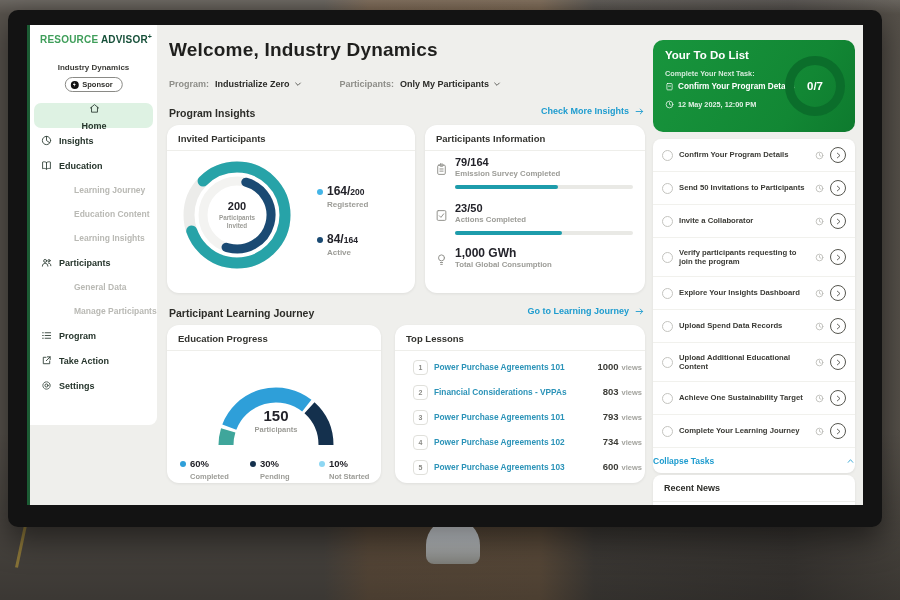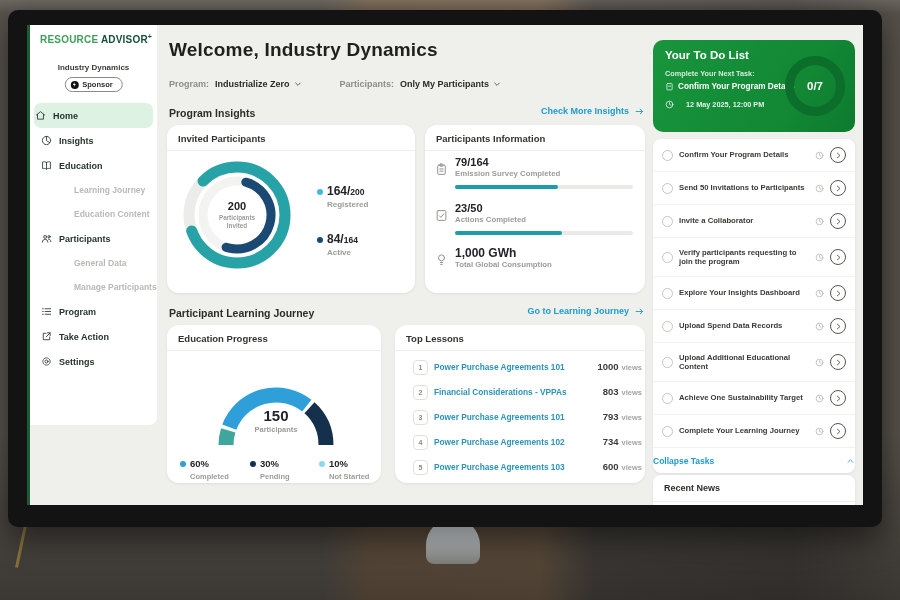--- a/index.html
+++ b/index.html
@@ -25,21 +25,21 @@
   .sidebar{position:absolute;left:3px;top:0;width:127px;height:400px;background:#ffffff;border-bottom-right-radius:8px;}
   .logo{position:absolute;left:10px;top:8px;font-size:10px;font-weight:800;letter-spacing:.2px;white-space:nowrap;}
   .logo .g{color:#3f9e5a;} .logo .d{color:#17503a;} .logo sup{font-size:7px;}
   .org{position:absolute;left:0;top:38px;width:100%;text-align:center;font-size:8px;font-weight:700;color:#3b3b37;}
   .sponsor{position:absolute;left:50%;top:52px;transform:translateX(-50%);display:flex;align-items:center;gap:4px;
     border:1px solid #8a8a86;border-radius:10px;padding:2px 9px 2px 5px;background:#fff;}
   .sponsor .dot{width:8px;height:8px;border-radius:50%;background:#111;display:flex;align-items:center;justify-content:center;}
   .sponsor .txt{font-size:7.5px;font-weight:700;color:#2e2e2a;}
   .nav{position:absolute;left:0;top:78px;width:100%;}
   .nav-item{height:25px;display:flex;align-items:center;gap:7px;padding-left:11px;cursor:pointer;}
-  .nav-item.active{background:#def2e3;border-radius:7px;margin:0 4px;padding-left:1px;}
+  .nav-item.active{background:#def2e3;border-radius:7px;margin:0 4px;padding-left:1px;flex-direction:column;}
   .nav-item .lbl{font-size:9px;font-weight:700;color:#26352c;}
   .nav-sub{height:24px;display:flex;align-items:center;padding-left:44px;cursor:pointer;}
   .nav-sub .lbl{font-size:8.5px;font-weight:600;color:#b9b9b4;}
   .nicon{width:11px;height:11px;flex:0 0 11px;}
   .nicon path,.nicon circle,.nicon polyline,.nicon line,.nicon rect{fill:none;stroke:#35443b;stroke-width:2;stroke-linecap:round;stroke-linejoin:round;}
 
   
   .main{position:absolute;left:140px;top:0;width:478px;height:480px;}
   .h1{position:absolute;left:2px;top:14px;font-size:19px;font-weight:800;color:#1f1f1d;letter-spacing:.2px;}
   .filters{position:absolute;left:2px;top:54px;display:flex;align-items:center;gap:6px;font-size:9px;}
@@ -93,21 +93,21 @@
 
   
   .rightcol{position:absolute;left:626px;top:0;width:202px;height:480px;}
   .todo-hero{position:absolute;left:0;top:15px;width:202px;height:92px;border-radius:10px;
     background:linear-gradient(120deg,#18953d 0%,#128734 70%,#0e7a2e 100%);}
   .th-title{position:absolute;left:12px;top:9px;font-size:11.5px;font-weight:800;color:#fff;}
   .th-sub{position:absolute;left:12px;top:29px;font-size:7.3px;font-weight:600;color:rgba(255,255,255,.82);}
   .th-task{position:absolute;left:12px;top:42px;display:flex;align-items:center;gap:4px;}
   .th-task .t{font-size:8.2px;font-weight:800;color:#fff;}
   .th-due{position:absolute;left:12px;top:60px;display:flex;align-items:center;gap:4px;}
-  .th-due .t{font-size:7.3px;font-weight:600;color:rgba(255,255,255,.88);margin-left:8px;}
+  .th-due .t{font-size:7.3px;font-weight:600;color:rgba(255,255,255,.88);}
   .wicon{width:9px;height:9px;}
   .wicon path,.wicon circle,.wicon line,.wicon rect,.wicon polyline{fill:none;stroke:rgba(255,255,255,.95);stroke-width:2;stroke-linecap:round;stroke-linejoin:round;}
   .ring{position:absolute;right:10px;top:16px;width:60px;height:60px;border-radius:50%;border:9px solid #0b6e2b;
     box-sizing:border-box;display:flex;align-items:center;justify-content:center;}
   .ring .t{font-size:11.5px;font-weight:800;color:#fff;}
 
   .tasks-card{position:absolute;left:0;top:114px;width:202px;background:#fff;border-radius:8px;box-shadow:0 1px 3px rgba(0,0,0,.07);}
   .task{display:flex;align-items:center;gap:6px;padding:0 9px;border-bottom:1px solid #f1f1ed;cursor:pointer;}
   .task.s{height:32px;} .task.d{height:38px;}
   .tk-check{width:11px;height:11px;flex:0 0 11px;border:1.5px solid #c4c4bf;border-radius:50%;box-sizing:border-box;background:#fff;cursor:pointer;}
@@ -172,20 +172,23 @@
               <line x1="12" y1="5.5" x2="12" y2="20"></line>
             </svg>
         <span class="lbl">Education</span>
       </div>
       <div class="nav-sub">
         <span class="lbl">Learning Journey</span>
       </div>
       <div class="nav-sub">
         <span class="lbl">Education Content</span>
       </div>
+      <div class="nav-sub">
+        <span class="lbl">Learning Insights</span>
+      </div>
       <div class="nav-item">
         <svg class="nicon" viewBox="0 0 24 24">
               <circle cx="9" cy="8.5" r="3.2"></circle>
               <path d="M3 20 C3 15.5 6 13.8 9 13.8 C12 13.8 15 15.5 15 20"></path>
               <circle cx="17.5" cy="8" r="2.4"></circle>
               <path d="M16 13 C19 13 21.5 15 21.5 19"></path>
             </svg>
         <span class="lbl">Participants</span>
       </div>
       <div class="nav-sub">

